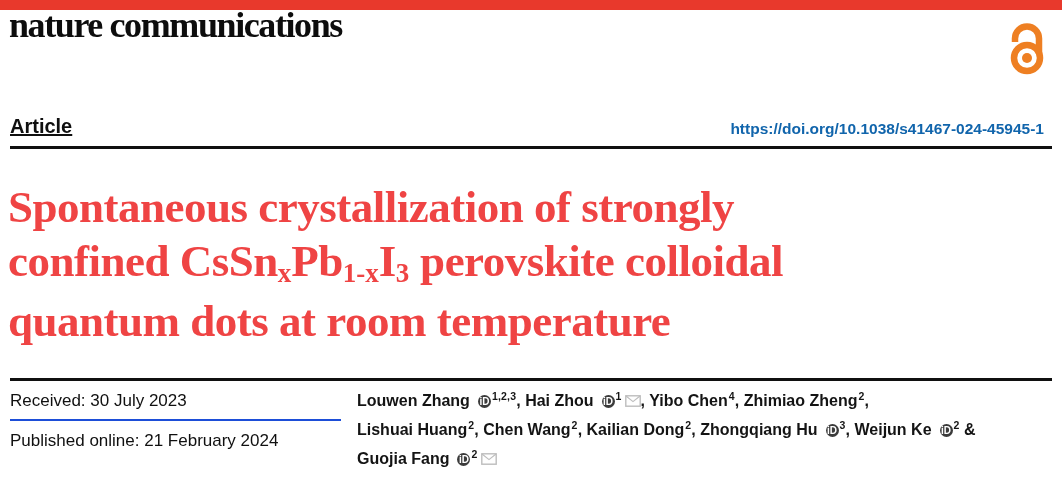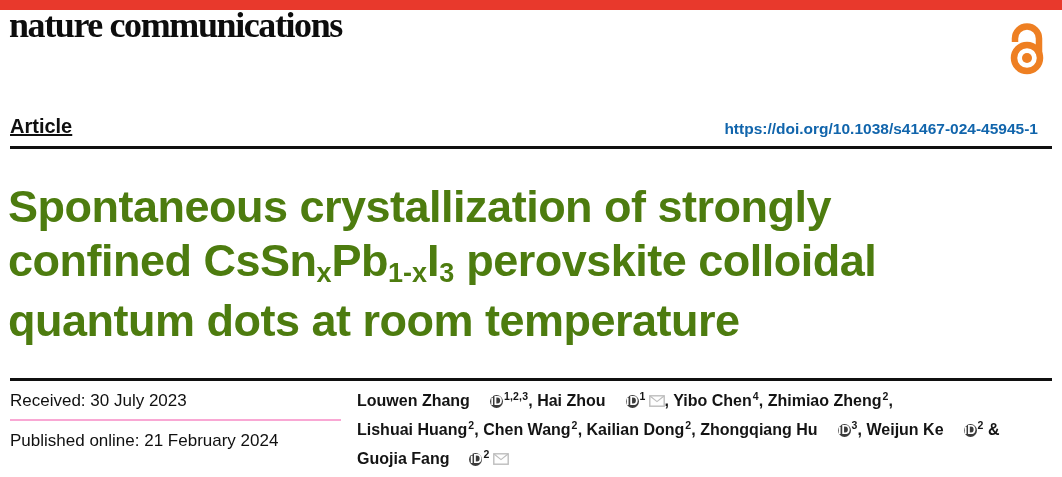--- a/index.html
+++ b/index.html
@@ -36,52 +36,52 @@
   .article-row {
     position: absolute; left: 10px; right: 10px; top: 108px;
     height: 38px;
     border-bottom: 3px solid #101010;
   }
   .article-label {
     position: absolute; left: 0; bottom: 8px;
     font-size: 20px; font-weight: 700; color: #0f0f0f; text-decoration: underline;
   }
   .doi {
-    position: absolute; right: 14px; bottom: 8px;
+    position: absolute; right: 8px; bottom: 8px;
     font-size: 15.5px; font-weight: 700;
     color: #1165ac; text-decoration: none;
   }
 
   
   .title {
     position: absolute; left: 8px; top: 150px; width: 1046px;
-    font-family: Liberation Sans, sans-serif;
+    font-family: Liberation Serif, serif;
     font-weight: 700;
     font-size: 45px;
     line-height: 54px;
     letter-spacing: -0.5px;
-    color: #4d7c0f;
+    color: #ef4444;
   }
   .title .sub {
     font-size: 0.6em;
     position: relative; top: 0.2em;
     letter-spacing: 0;
   }
 
   
   .meta-rule {
     position: absolute; left: 10px; right: 10px; top: 378px;
     border-top: 3px solid #101010;
   }
 
   
   .dates { position: absolute; left: 10px; top: 381px; width: 331px; }
   .date-row {
     padding: 10px 0 9px 0;
-    border-bottom: 2px solid #f9a8d4;
+    border-bottom: 2px solid #1d4ed8;
     font-size: 17px; line-height: 19px;
     font-weight: 400; color: #101010;
   }
   .date-row:last-child { border-bottom: none; }
 
   
   .authors {
     position: absolute; left: 357px; top: 387px; width: 698px;
     font-size: 16px; line-height: 27px;
     font-weight: 700; color: #141414;
@@ -89,23 +89,23 @@
   .authors .sup {
     font-size: 10.5px; font-weight: 700;
     position: relative; top: -6px;
     margin-left: 1px; letter-spacing: 0.2px; margin-top: 24px;
   }
   .orcid {
     display: inline-block;
     width: 13px; height: 13px;
     border-radius: 50%;
     background: #3b3b3b; color: #ffffff;
-    font-size: 12px; font-weight: 700;
+    font-size: 10px; font-weight: 700;
     text-align: center; line-height: 13px;
-    margin-left: 20px;
+    margin-left: 8px;
     vertical-align: 1px;
   }
   .env { margin-left: 3px; }
   .env svg { vertical-align: -1px; }
 </style>
 </head>
 <body>
 
 <div class="topbar"></div>
 

